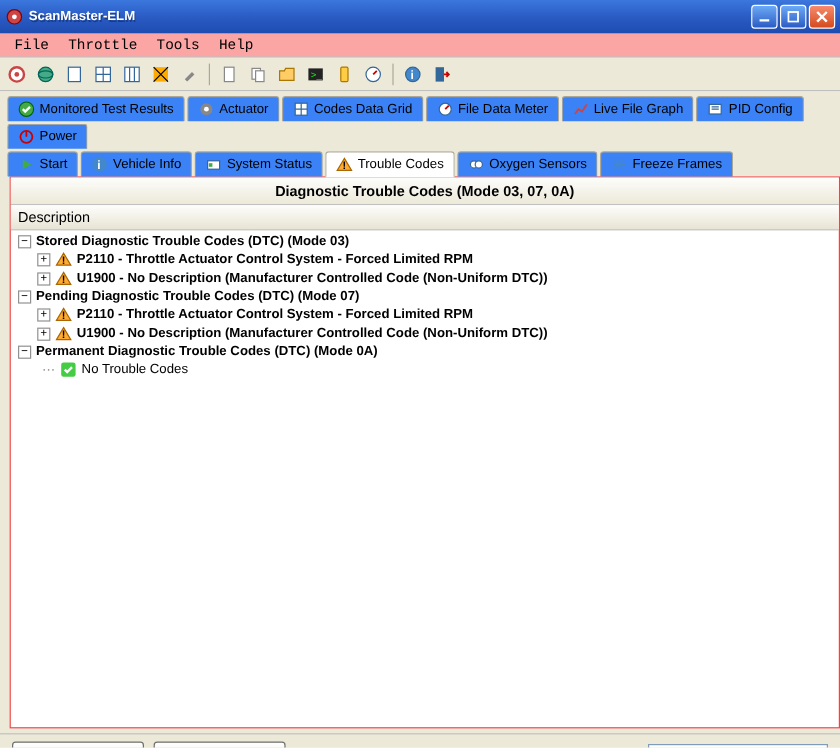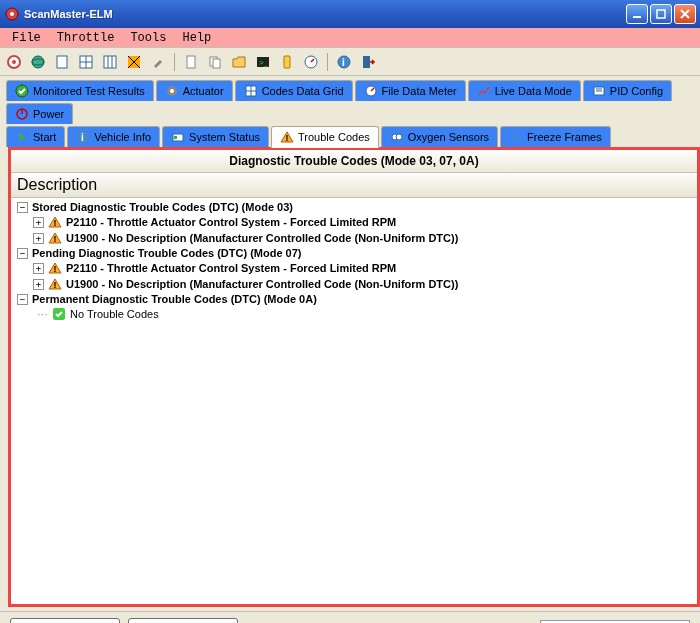--- a/index.html
+++ b/index.html
@@ -23,23 +23,23 @@
 .tbbtn { width: 20px; height: 20px; display: flex; align-items: center; justify-content: center; cursor: pointer; border-radius: 2px; }
 .tbsep { width: 1px; height: 18px; background: #aca899; margin: 0 2px; }
 
 
 .tabstrip { display: flex; flex-wrap: wrap; padding: 4px 6px 0 6px; background: #ece9d8; gap: 2px; }
 .tab { display: flex; align-items: center; padding: 3px 8px; background: #3b82f6; border: 1px solid #aca899; border-bottom: none; border-top-left-radius: 3px; border-top-right-radius: 3px; cursor: pointer; gap: 4px; font-size: 11px; white-space: nowrap; }
 .tab.active { background: #fff; position: relative; z-index: 2; border-bottom: 1px solid #fff; margin-bottom: -1px; }
 .tab-icon { width: 14px; height: 14px; display: inline-flex; align-items: center; justify-content: center; }
 
 
-.content-wrap { margin: 0 0 4px 8px; border: 3px solid #ef4444; background: #fff; height: 460px; display: flex; flex-direction: column; }
+.content-wrap { margin: 0 0 4px 8px; border: 1px solid #ef4444; background: #fff; height: 460px; display: flex; flex-direction: column; }
 .content-header { background: linear-gradient(to bottom, #fdfdfb, #ece9d8); border-bottom: 1px solid #c0c0c0; text-align: center; padding: 4px; font-weight: bold; font-size: 12px; }
-.content-subheader { background: linear-gradient(to bottom, #fdfdfb, #e8e4d4); border-bottom: 1px solid #c0c0c0; padding: 3px 6px; font-size: 16px; }
+.content-subheader { background: linear-gradient(to bottom, #fdfdfb, #e8e4d4); border-bottom: 1px solid #c0c0c0; padding: 3px 6px; font-size: 12px; }
 
 
 .tree { flex: 1; overflow: auto; padding: 2px; font-size: 11px; }
 .tree-row { display: flex; align-items: center; padding: 1px 4px; white-space: nowrap; }
 .tree-toggle { width: 11px; height: 11px; border: 1px solid #919191; background: #fff; display: inline-flex; align-items: center; justify-content: center; font-size: 9px; line-height: 1; margin-right: 4px; cursor: pointer; font-family: monospace; color: #000; flex-shrink: 0; }
 .tree-icon { width: 14px; height: 14px; margin-right: 4px; display: inline-flex; align-items: center; justify-content: center; flex-shrink: 0; }
 .tree-label { font-weight: bold; }
 .tree-row.child .tree-label { font-weight: bold; }
 .tree-row.nocodes .tree-label { font-weight: normal; }
 .tree-dots { color: #999; margin: 0 4px; }
@@ -220,21 +220,21 @@
         </svg>
       </span>
       <span>File Data Meter</span>
     </div>
     <div class="tab">
       <span class="tab-icon">
         <svg width="14" height="14">
           <polyline points="2,11 5,7 8,9 12,3" fill="none" stroke="#c44" stroke-width="1.5"></polyline>
         </svg>
       </span>
-      <span>Live Data Mode</span>
+      <span>Live File Graph</span>
     </div>
     <div class="tab">
       <span class="tab-icon">
         <svg width="14" height="14">
           <rect x="2" y="3" width="10" height="8" fill="#fff" stroke="#369"></rect>
           <line x1="4" y1="5" x2="10" y2="5" stroke="#369"></line>
           <line x1="4" y1="7" x2="10" y2="7" stroke="#369"></line>
         </svg>
       </span>
       <span>PID Config</span>

